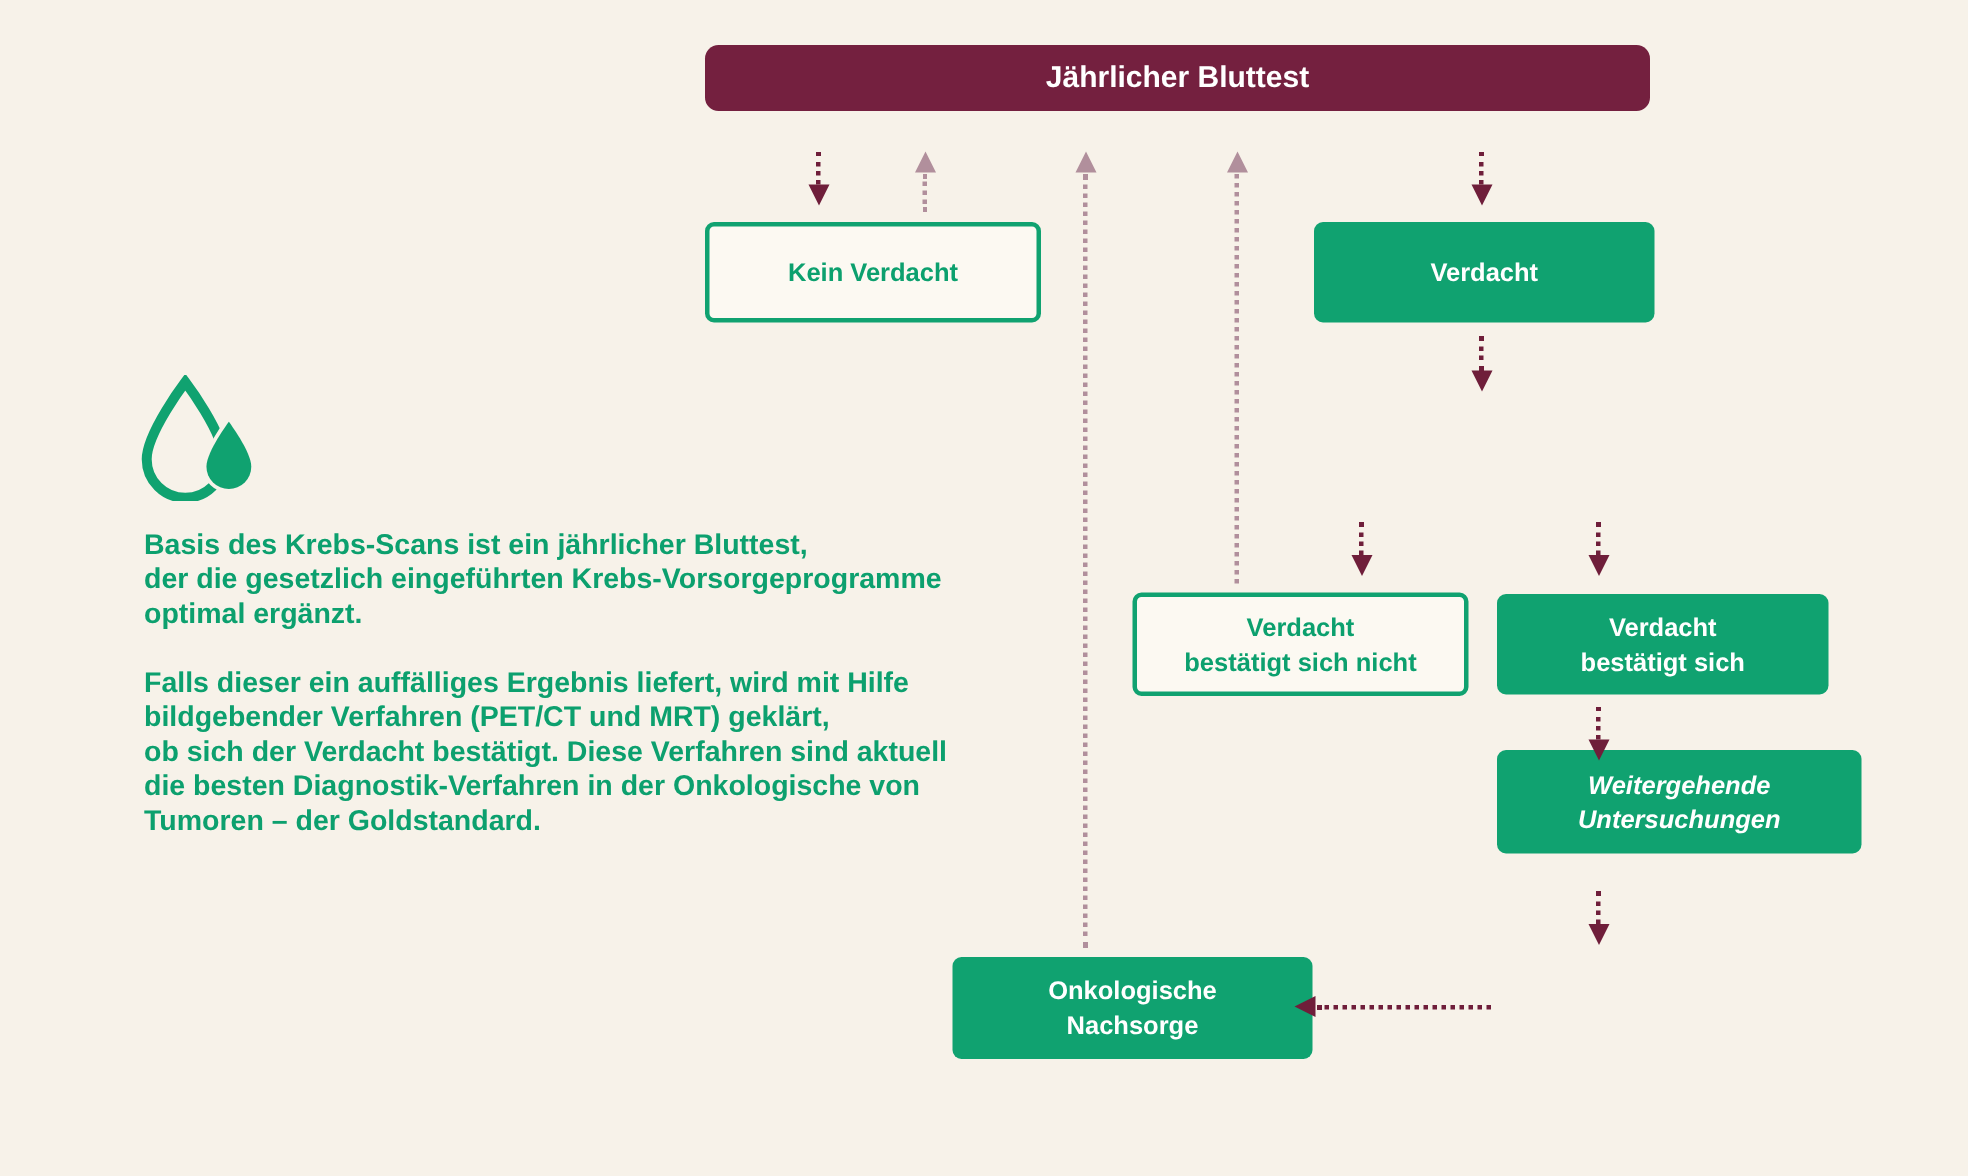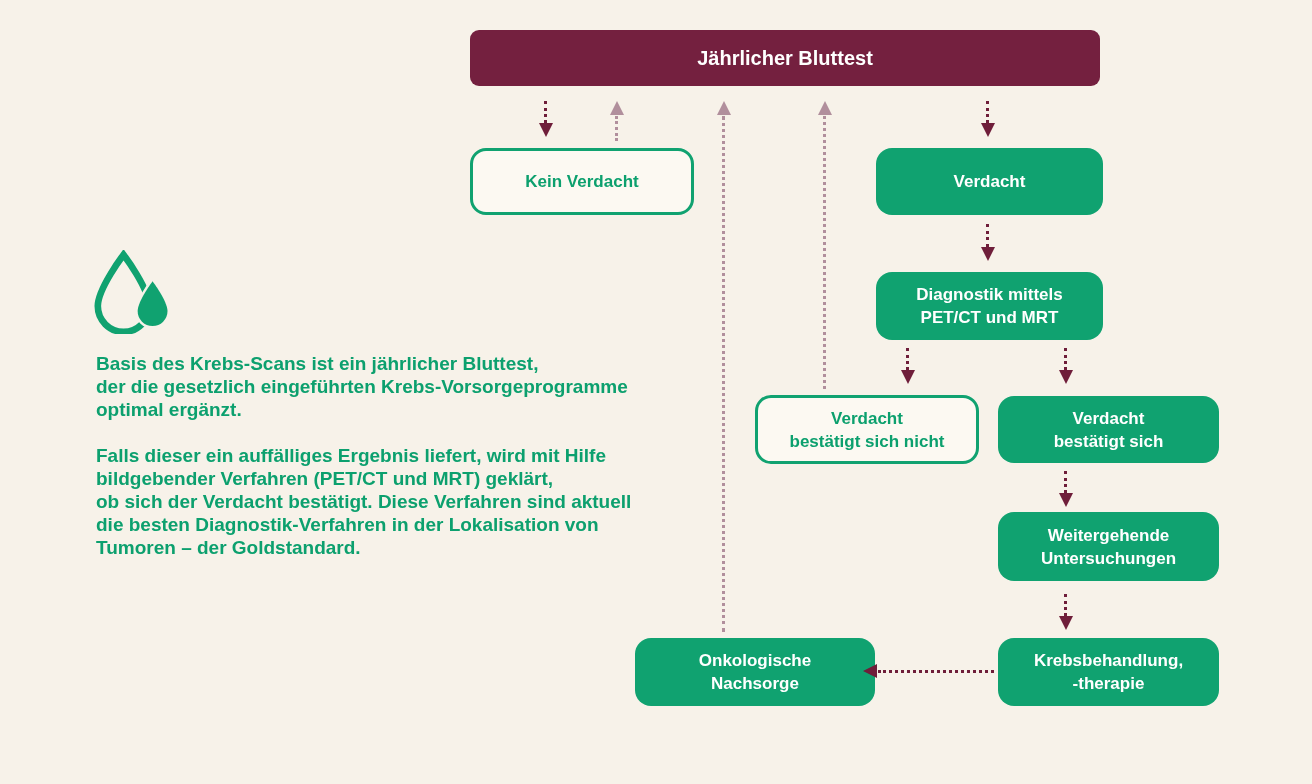--- a/index.html
+++ b/index.html
@@ -15,21 +15,21 @@
   body{font-family:"Liberation Sans",sans-serif;}
   .stage{
     position:relative;
     width:1312px;height:784px;
     background:var(--bg);
     overflow:hidden;
   }
   
   .box{
     position:absolute;
-    border-radius:16px;
+    border-radius:6px;
     display:flex;align-items:center;justify-content:center;
     text-align:center;
     font-weight:bold;
     font-size:17px;line-height:23px;
     white-space:pre-line;
     box-sizing:border-box;
   }
   .box.solid{background:var(--green);color:#ffffff;}
   .box.outline{background:var(--outline-fill);border:3px solid var(--green);color:var(--green-text);}
   .box.title{background:var(--maroon);color:#ffffff;font-size:20px;border-radius:9px;}
@@ -64,44 +64,40 @@
     <path d="M73 37 C73 37 55 61 55 73 a18 18 0 0 0 36 0 C91 61 73 37 73 37 Z" fill="#10a270" stroke="#f7f2e9" stroke-width="6" style="paint-order:stroke"></path>
   </svg>
 
   <div class="info-panel">
     <p class="para">Basis des Krebs-Scans ist ein jährlicher Bluttest,
 der die gesetzlich eingeführten Krebs-Vorsorgeprogramme
 optimal ergänzt.</p>
     <p class="para">Falls dieser ein auffälliges Ergebnis liefert, wird mit Hilfe
 bildgebender Verfahren (PET/CT und MRT) geklärt,
 ob sich der Verdacht bestätigt. Diese Verfahren sind aktuell
-die besten Diagnostik-Verfahren in der Lokalisation von
+die besten Diagnostik-Verfahren in der Onkologische von
 Tumoren – der Goldstandard.</p>
   </div>
 
-  <div class="box title" style="left:470px;top:30px;width:630px;height:56px;">Jährlicher Bluttest</div>
+  <div class="box title" style="left:470px;top:30px;width:630px;height:44px;">Jährlicher Bluttest</div>
 
   <div class="box outline" style="left:470px;top:148px;width:224px;height:67px;">Kein Verdacht</div>
 
   <div class="box solid" style="left:876px;top:148px;width:227px;height:67px;">Verdacht</div>
 
-  <div class="box solid" style="left:876px;top:272px;width:227px;height:68px;">Diagnostik mittels
-PET/CT und MRT</div>
 
   <div class="box outline" style="left:755px;top:395px;width:224px;height:69px;">Verdacht
 bestätigt sich nicht</div>
 
   <div class="box solid" style="left:998px;top:396px;width:221px;height:67px;">Verdacht
 bestätigt sich</div>
 
-  <div class="box solid" style="left:998px;top:512px;width:221px;height:69px;">Weitergehende
+  <div class="box solid" style="left:998px;top:500px;width:243px;height:69px;font-style:italic;">Weitergehende
 Untersuchungen</div>
 
-  <div class="box solid" style="left:998px;top:638px;width:221px;height:68px;">Krebsbehandlung,
--therapie</div>
 
   <div class="box solid" style="left:635px;top:638px;width:240px;height:68px;">Onkologische
 Nachsorge</div>
 
   <div class="vline" style="left:544px;top:101px;height:22px;"></div>
   <div class="tri down" style="left:539px;top:123px;"></div>
 
   <div class="tri up" style="left:610px;top:101px;"></div>
   <div class="vline mauve" style="left:615px;top:116px;height:25px;"></div>
 

